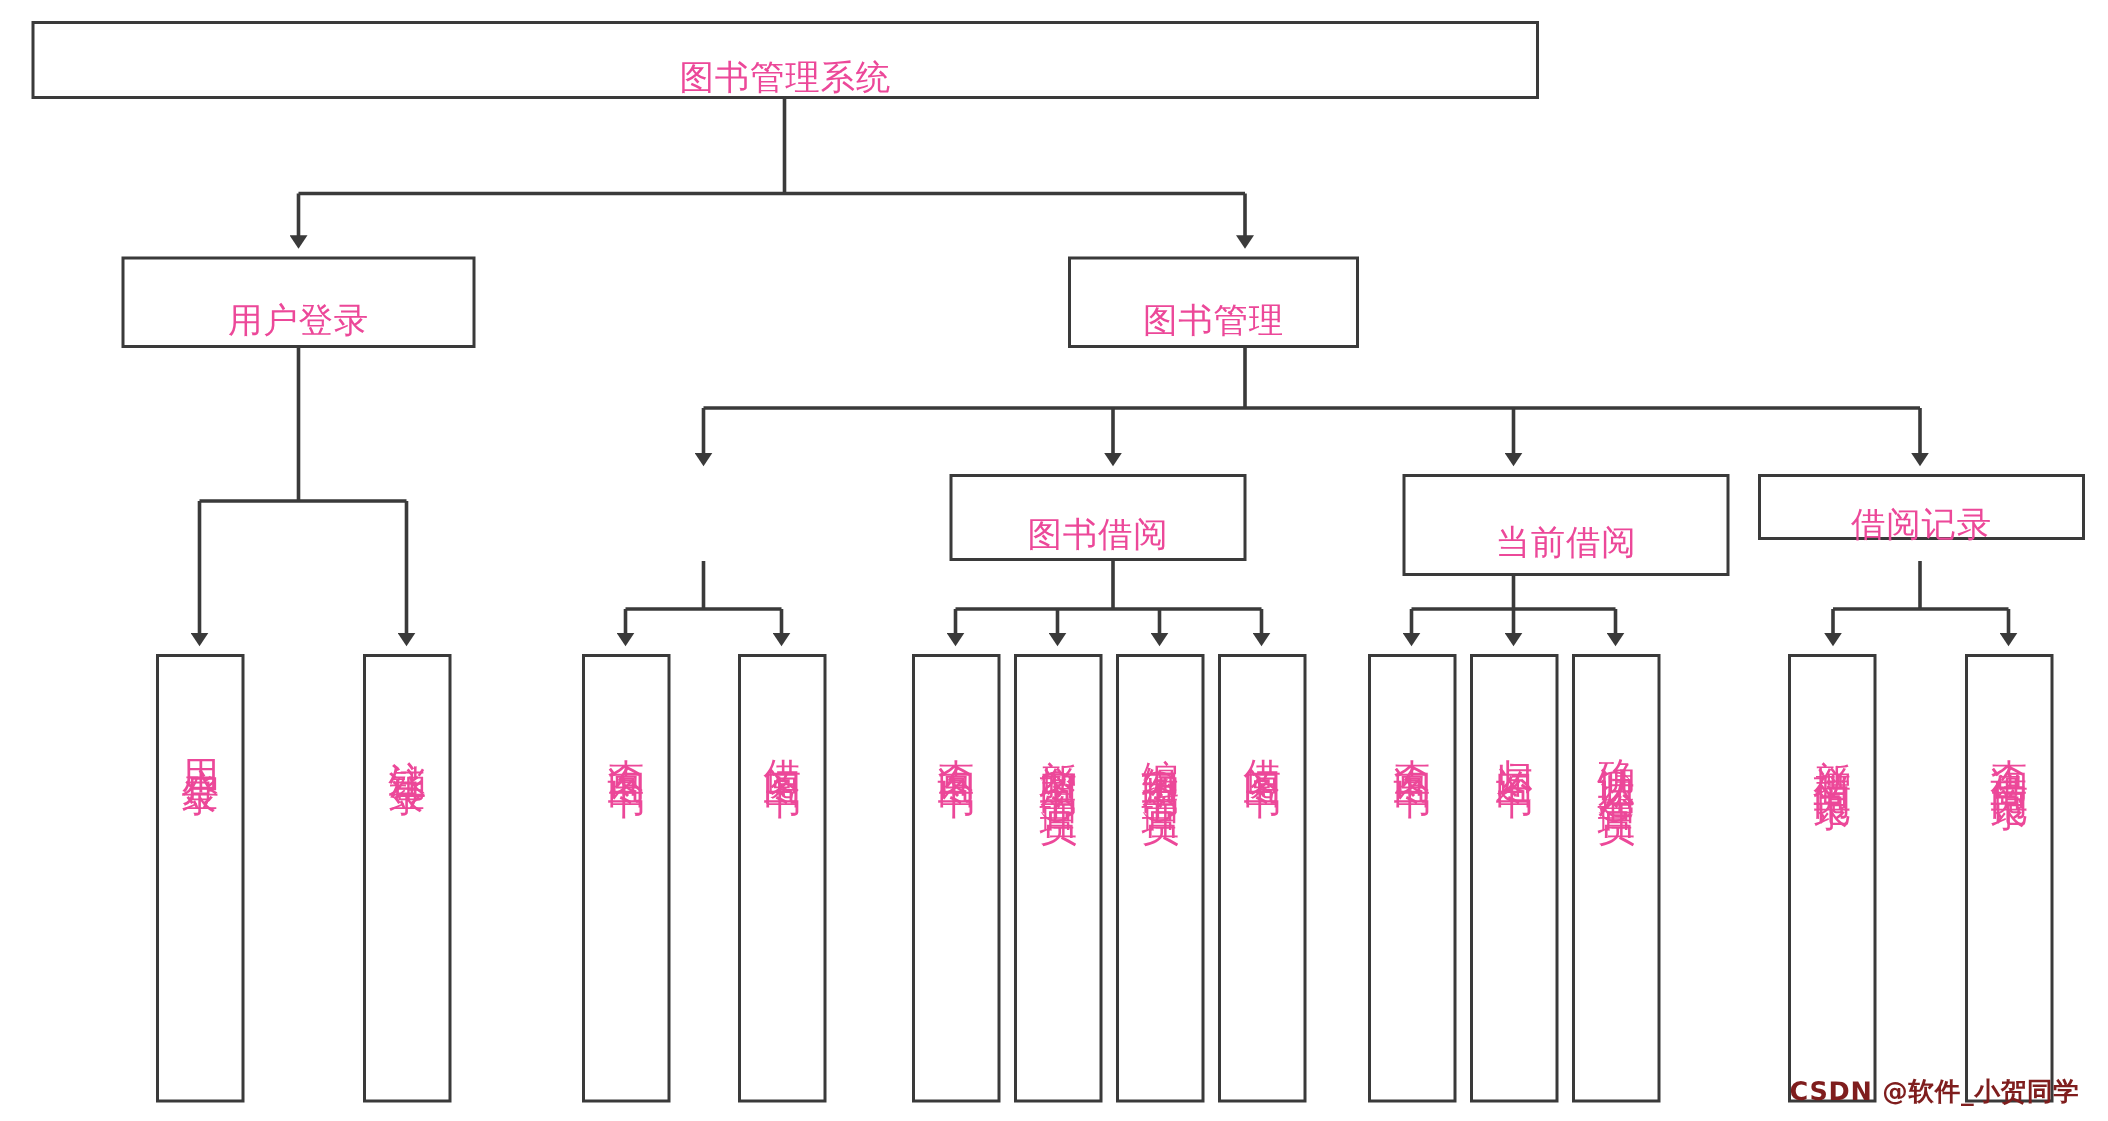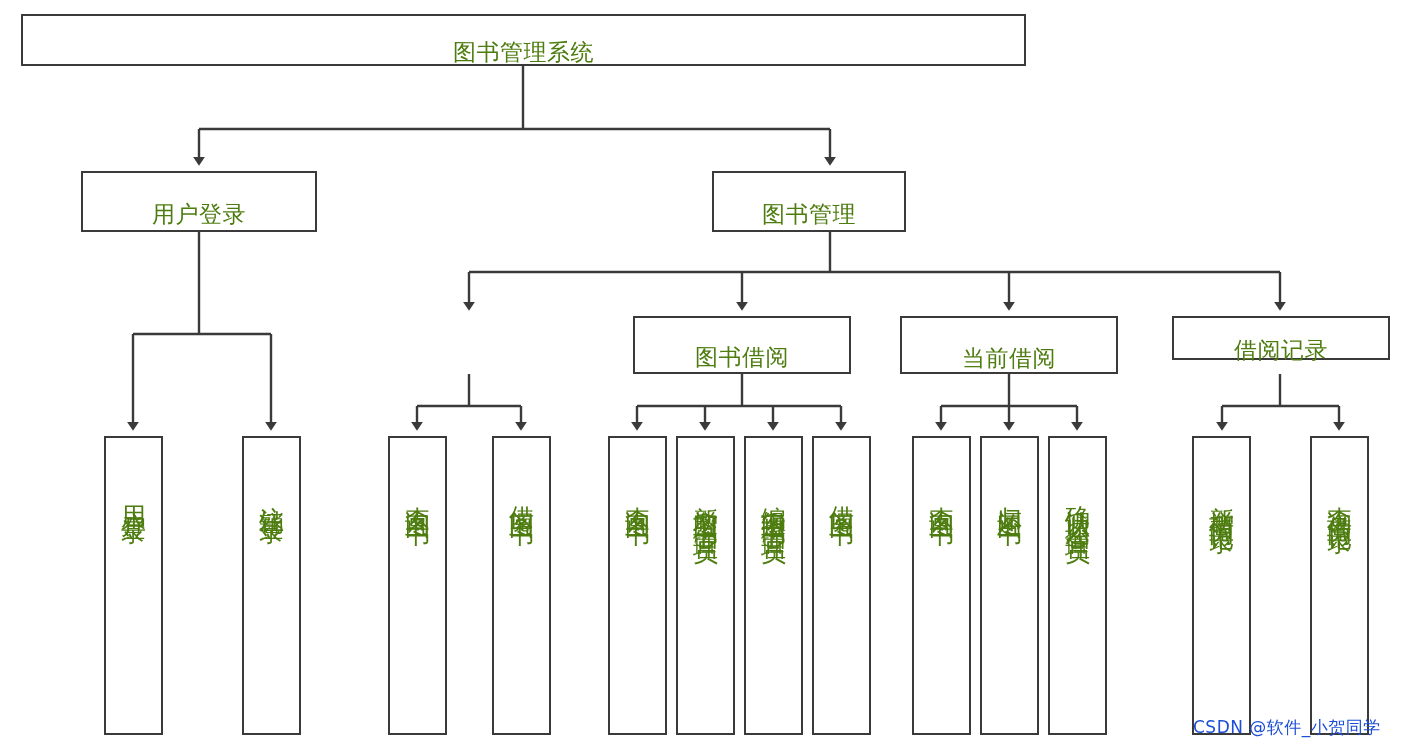--- a/index.html
+++ b/index.html
@@ -30,21 +30,21 @@
   .node {
     position: absolute;
     box-sizing: border-box;
     border: 2.2px solid #3a3a3a;
     background: #ffffff;
     display: flex;
     align-items: center;
     justify-content: center;
   }
   .node-label {
-    color: #4d7c0f;
+    color: #ec4899;
     line-height: 1.18;
     white-space: nowrap;
     margin-top: 26px;
   }
   .node.horizontal .node-label {
     font-size: 23px;
     letter-spacing: 0.5px;
   }
   .node.vertical {
     align-items: flex-start;
@@ -56,24 +56,25 @@
     text-orientation: upright;
     font-size: 25px;
     letter-spacing: 5px;
     line-height: 1;
     white-space: nowrap;
   }
   .node.root .node-label { font-size: 23px; }
   .watermark {
     position: absolute;
     font-size: 17px;
-    color: #1d4ed8;
+    color: #7f1d1d;
     letter-spacing: 0.5px;
     white-space: nowrap;
     font-family: "DejaVu Sans", "Liberation Sans", sans-serif;
+    font-weight: bold;
   }
 </style>
 </head>
 <body>
 
 <div id="canvas">
 
   <svg class="connectors" viewBox="0 0 1405 747" xmlns="http://www.w3.org/2000/svg">
     <defs>
       <marker id="arrow" markerWidth="10" markerHeight="12" refX="1.2" refY="6" orient="auto" markerUnits="userSpaceOnUse">
@@ -130,25 +131,25 @@
 
   <div class="node horizontal" style="left:81px; top:171px; width:236px; height:61px;">
     <span class="node-label">用户登录</span>
   </div>
 
   <div class="node horizontal" style="left:712px; top:171px; width:194px; height:61px;">
     <span class="node-label">图书管理</span>
   </div>
 
 
-  <div class="node horizontal" style="left:633px; top:316px; width:218px; height:58px;align-items:center;">
+  <div class="node horizontal" style="left:633px; top:316px; width:198px; height:58px;align-items:center;">
     <span class="node-label">图书借阅</span>
   </div>
 
-  <div class="node horizontal" style="left:900px; top:316px; width:218px; height:58px;align-items:flex-end;">
+  <div class="node horizontal" style="left:935px; top:316px; width:218px; height:68px;">
     <span class="node-label">当前借阅</span>
   </div>
 
   <div class="node horizontal" style="left:1172px; top:316px; width:218px; height:44px;">
     <span class="node-label">借阅记录</span>
   </div>
 
   <div class="node vertical" style="left:104px; top:436px; width:59px; height:299px;">
     <span class="node-label">用户登录</span>
   </div>

